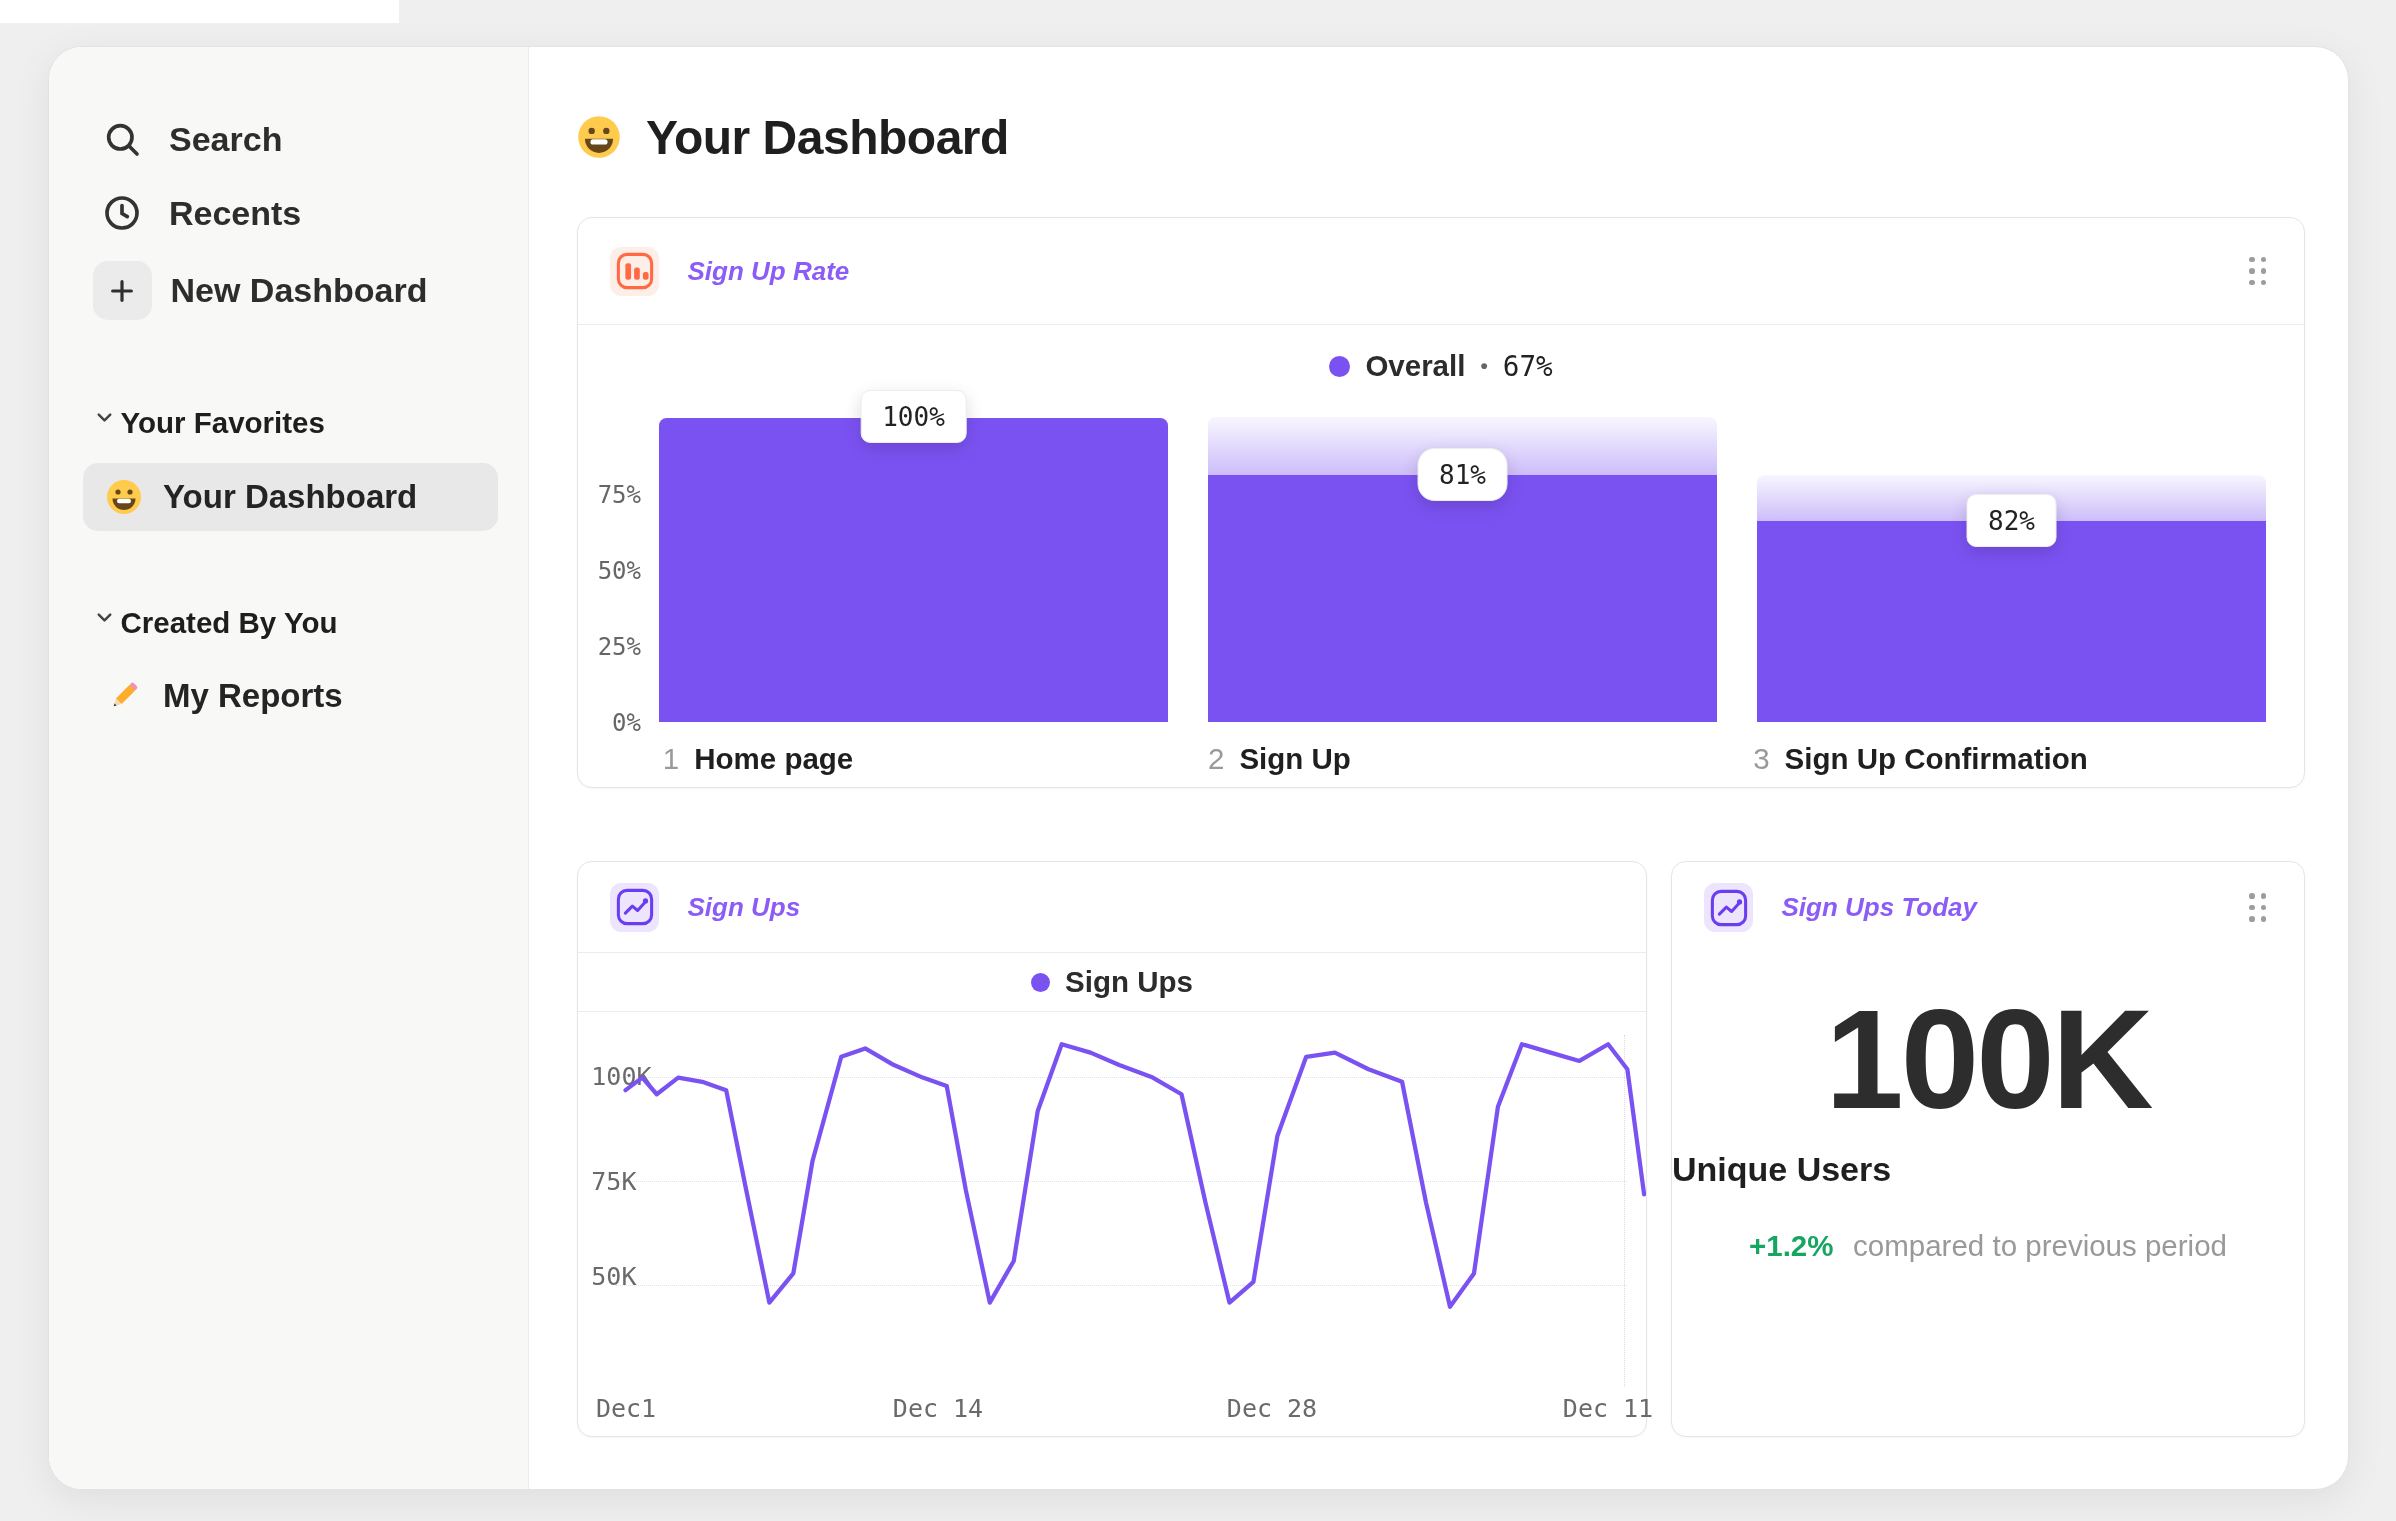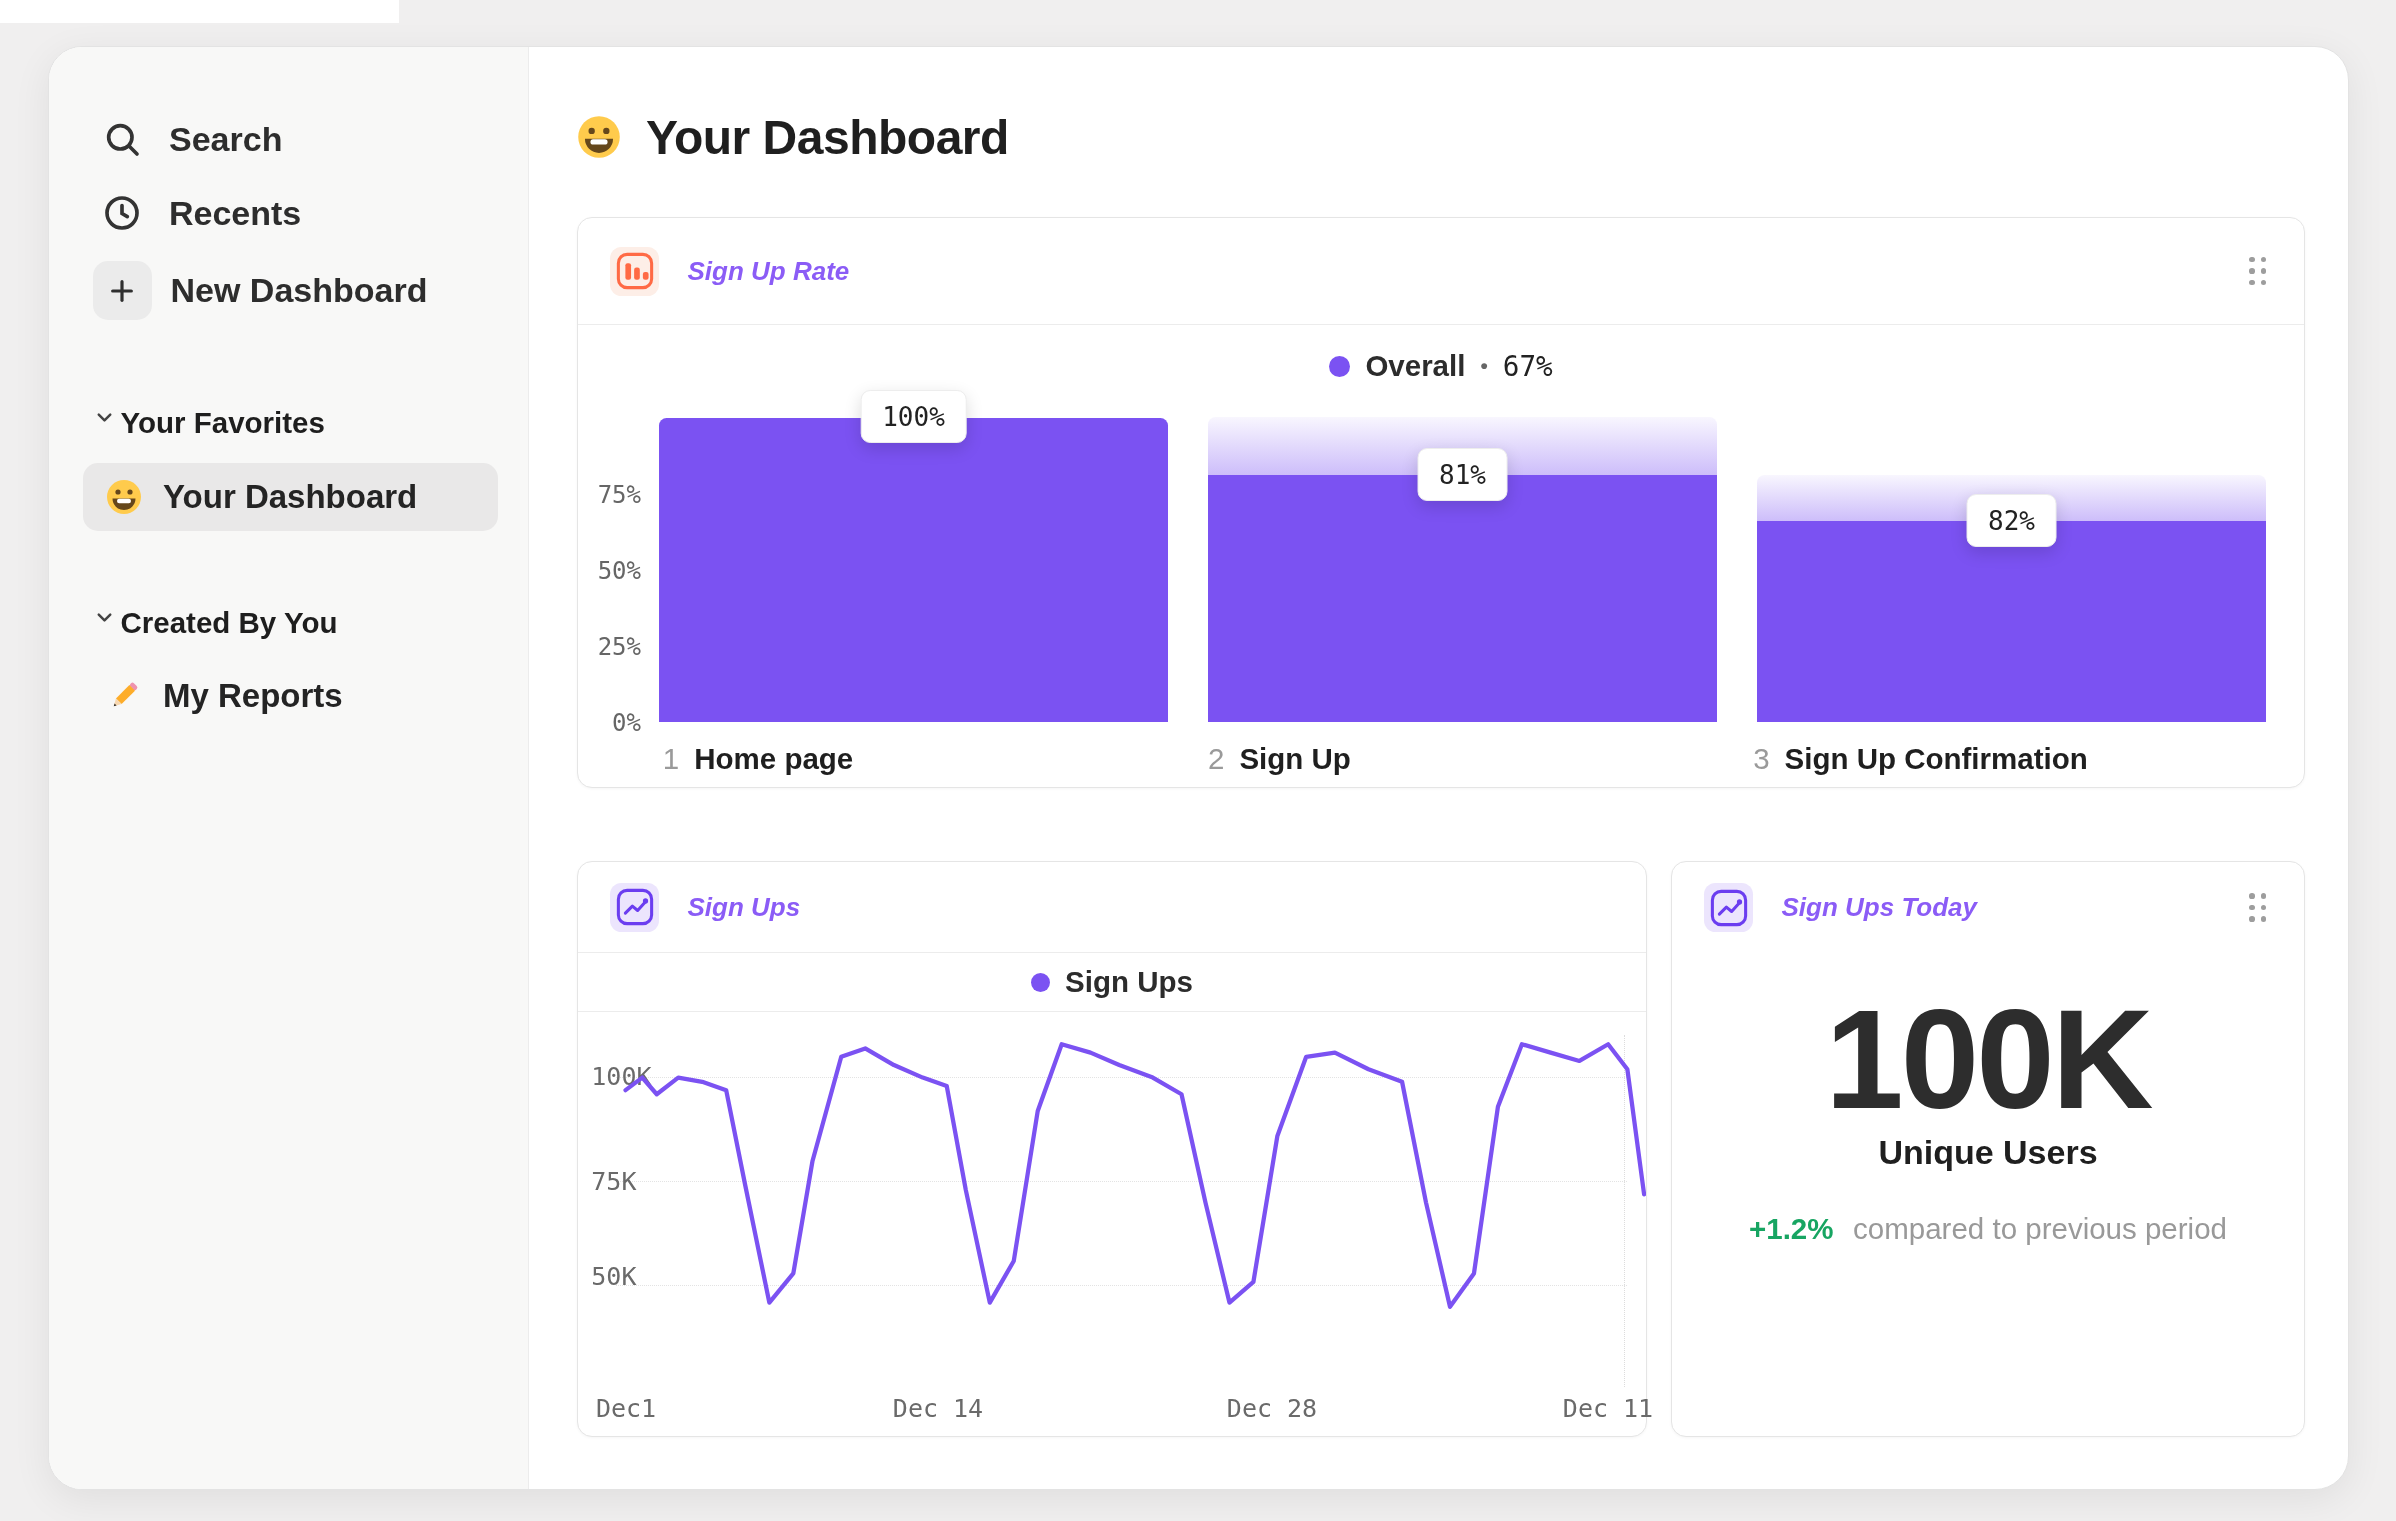--- a/index.html
+++ b/index.html
@@ -150,21 +150,21 @@
   .now-line{position:absolute;top:23px;height:352px;border-left:1.9px dotted #dcdcdc;}
   .line-chart svg{position:absolute;inset:0;}
 
   
   .today-card{flex:1;height:576px;}
   .today-card .card-header{height:91px;}
   .metric-value{
     text-align:center;font-size:141px;font-weight:700;color:#2d2d2d;
     letter-spacing:-2.9px;margin-top:36px;line-height:1;
   }
-  .metric-subtitle{text-align:center;font-size:34px;font-weight:700;color:#1f1f1f;margin-top:3px;}
+  .metric-subtitle{font-size:34px;font-weight:700;color:#1f1f1f;margin-top:20px;}
   .metric-delta-row{text-align:center;margin-top:40px;font-size:29.5px;}
   .metric-delta{color:var(--green);font-weight:700;}
   .metric-delta-note{color:#999;margin-left:11.4px;}
 
   .hidden-defs{position:absolute;width:0;height:0;overflow:hidden;}
 </style>
 </head>
 <body>
 
 <svg class="hidden-defs" aria-hidden="true">
@@ -328,21 +328,21 @@
         <span class="fy-label mono" style="top:226px;">25%</span>
         <span class="fy-label mono" style="top:302px;">0%</span>
 
         <div class="bars-area">
           <div class="bar-col">
             <span class="bar-chip mono" style="bottom: 279px;">100%</span>
 
             <div class="bar-solid" style="height: 304px;"></div>
           </div>
           <div class="bar-col">
-            <span class="bar-chip mono" style="bottom: 221px;">81%</span>
+            <span class="bar-chip mono" style="bottom: 221px; border-radius: 17px;">81%</span>
             <div class="bar-fade" style="height: 58px;"></div>
             <div class="bar-solid" style="height: 247px; border-radius: 0px;"></div>
           </div>
           <div class="bar-col">
             <span class="bar-chip mono" style="bottom: 175px;">82%</span>
             <div class="bar-fade" style="height: 46px;"></div>
             <div class="bar-solid" style="height: 201px; border-radius: 0px;"></div>
           </div>
         </div>
 

